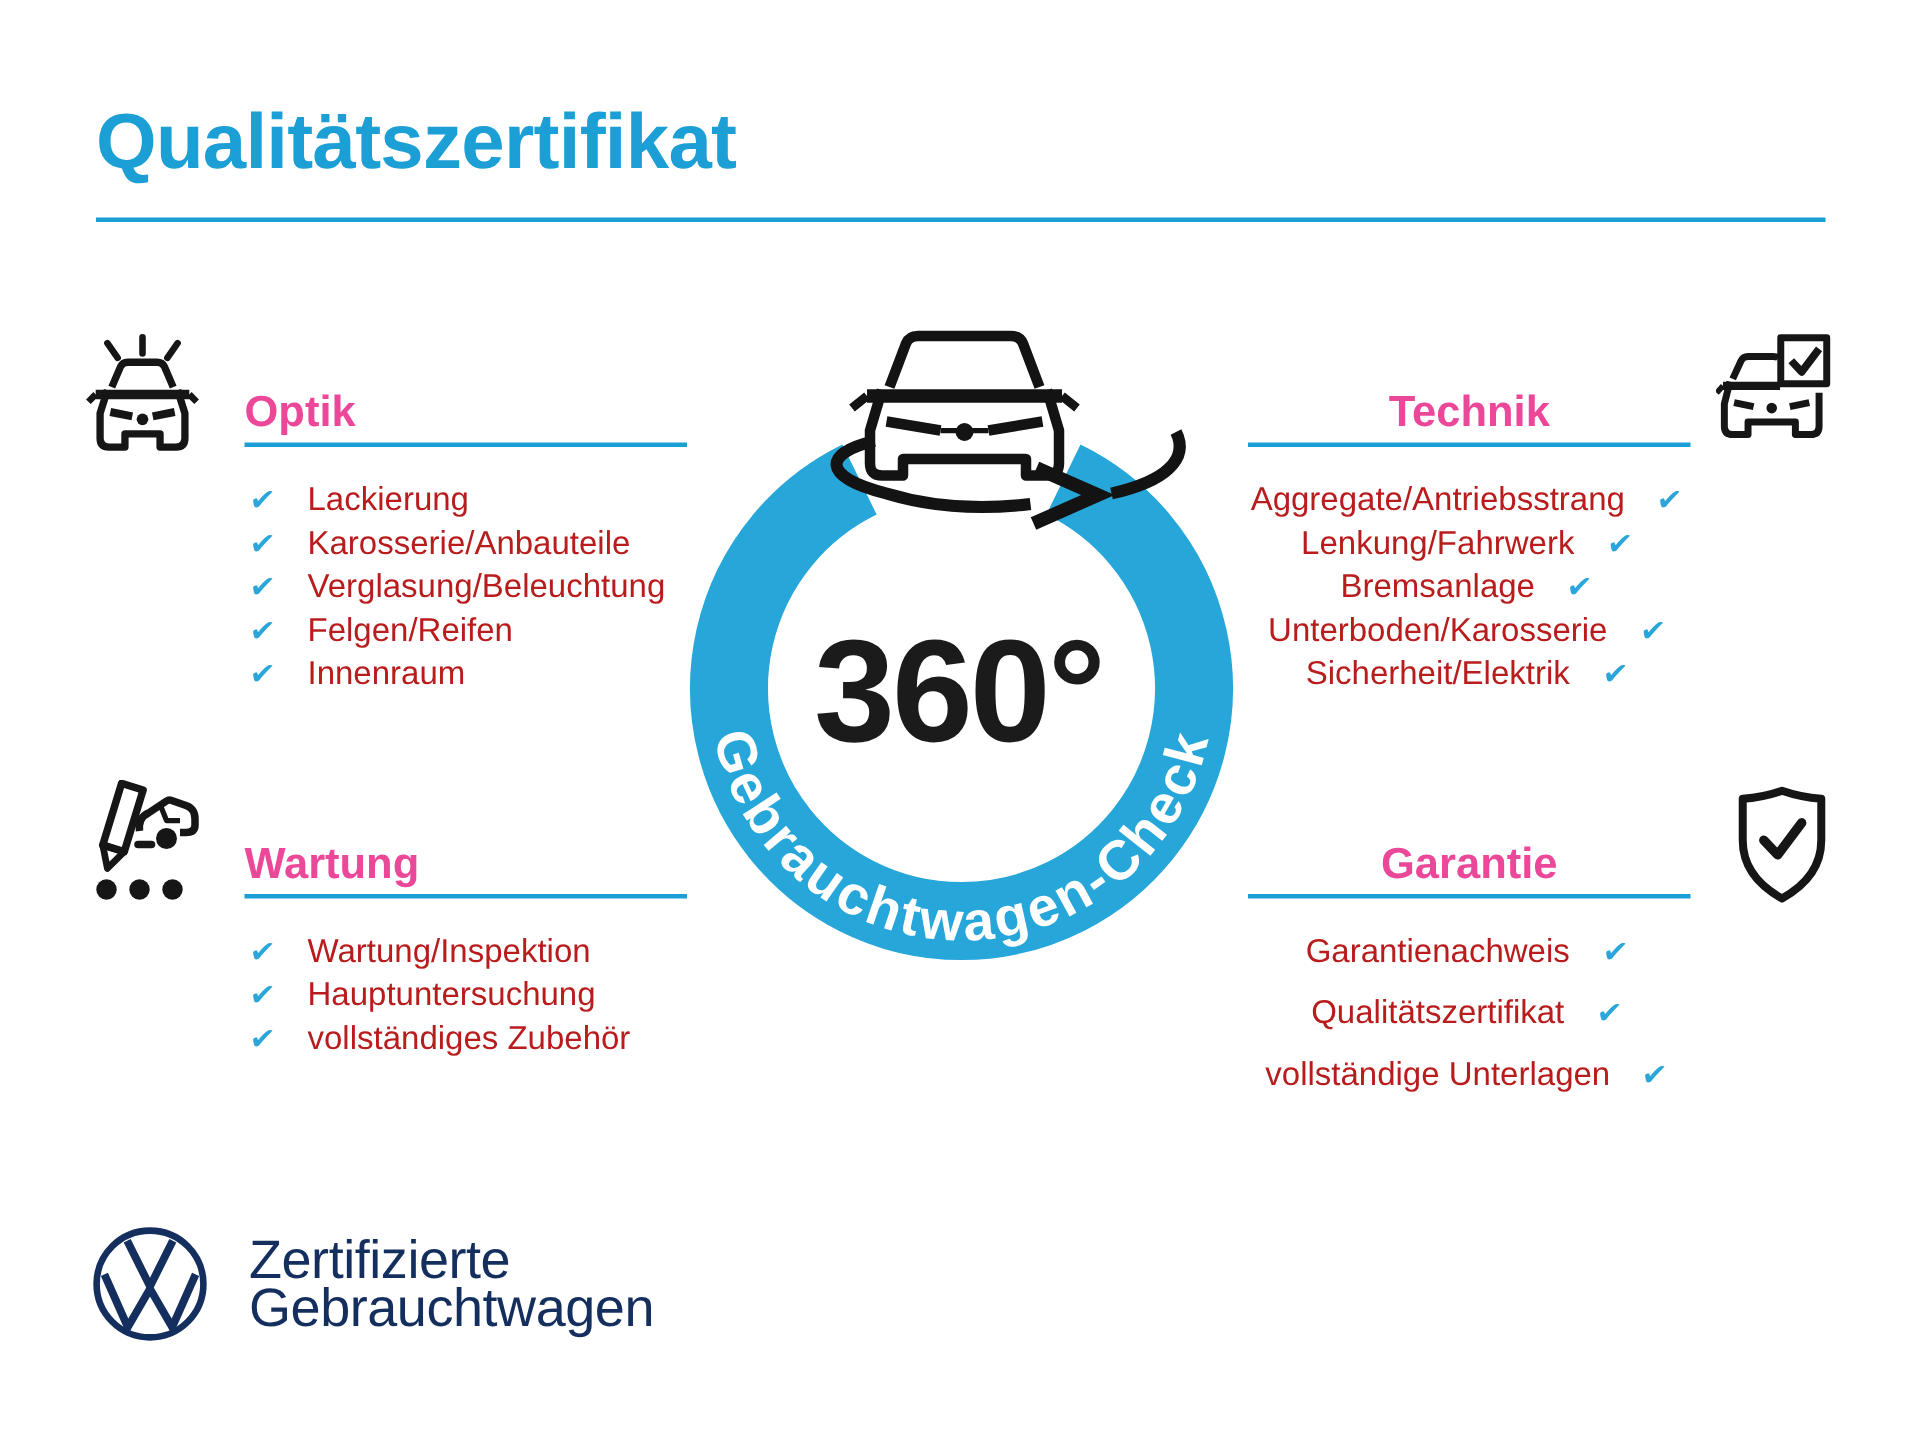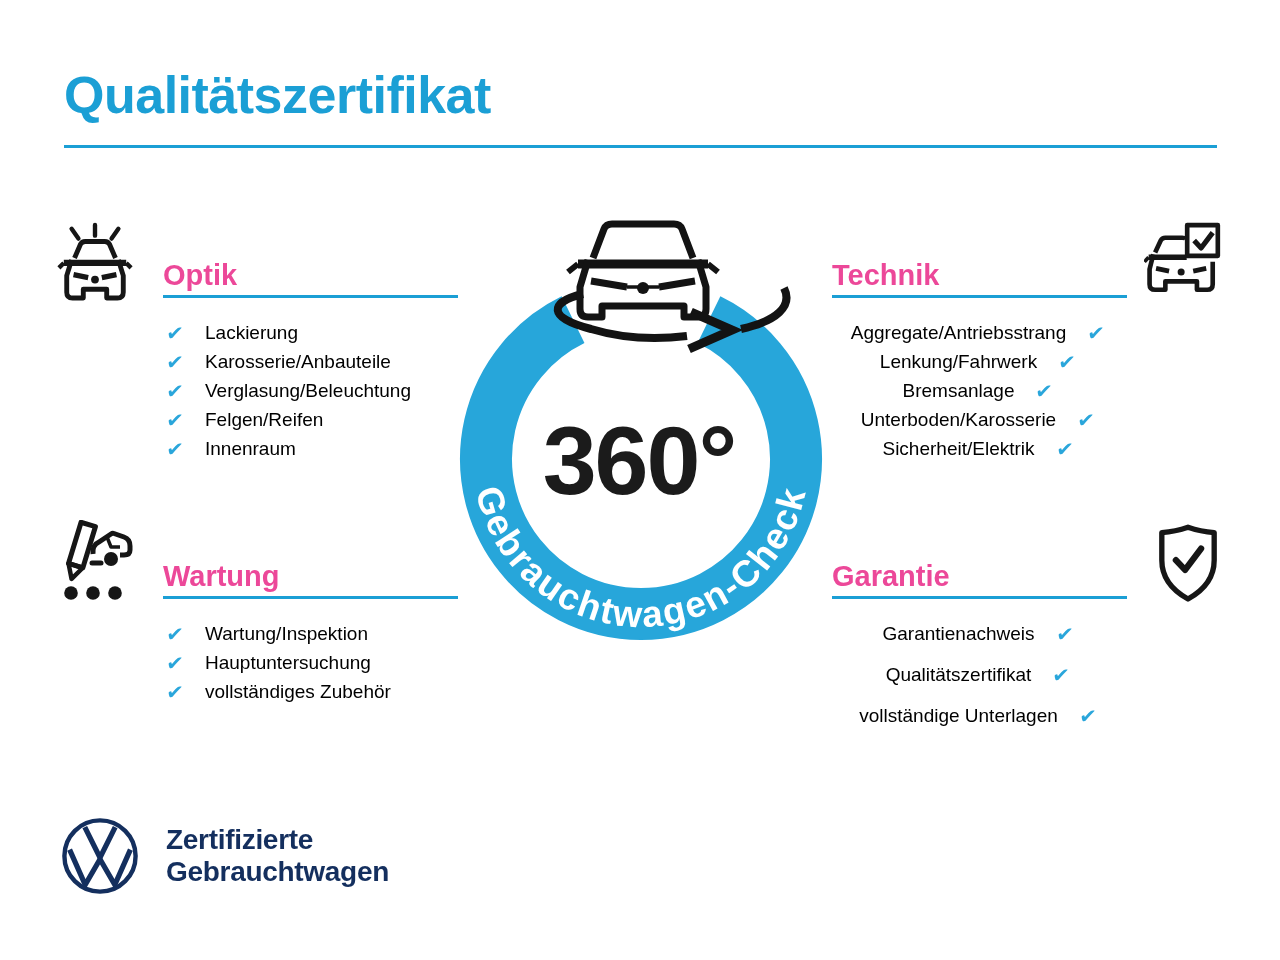--- a/index.html
+++ b/index.html
@@ -10,44 +10,44 @@
   .abs{position:absolute;}
   
   .page-title{
     left:64px;top:66px;font-size:52px;line-height:58px;font-weight:bold;
     color:#1b9fd5;letter-spacing:-0.5px;
   }
   .title-rule{left:64px;top:145px;width:1153px;height:3px;background:#1b9fd5;}
   
   .sec-title{font-size:29px;line-height:34px;font-weight:bold;color:#ec4899;width:295px;}
   .sec-title.left{left:163px;text-align:left;}
-  .sec-title.right{left:832px;text-align:left;}
+  .sec-title.right{left:832px;text-align:center;}
   .sec-rule{width:295px;height:3px;background:#1b9fd5;}
   
   .items{width:295px;display:flex;flex-direction:column;}
   .row{height:29px;display:flex;align-items:center;gap:18px;}
   .row.right{justify-content:center;}
-  .lbl{font-size:19px;color:#000000;white-space:nowrap;}
+  .lbl{font-size:22px;color:#b91c1c;white-space:nowrap;}
   .chk{
     font-family:"DejaVu Sans",sans-serif;font-size:20px;line-height:20px;
     font-weight:bold;color:#2aa6db;width:24px;text-align:center;
     transform:skewX(-6deg);
   }
   
   .ring-text{
     font-family:"Liberation Sans",sans-serif;font-size:37px;font-weight:bold;
     fill:#ffffff;letter-spacing:2px;
   }
   .deg-text{
     font-family:"Liberation Sans",sans-serif;font-size:97px;font-weight:bold;
     fill:#1b1b1b;letter-spacing:-2px;
   }
   
   .footer-text{
-    left:166px;top:824px;font-size:28px;line-height:32px;font-weight:bold;
+    left:166px;top:824px;font-size:36px;line-height:32px;font-weight:normal;
     color:#142f5e;letter-spacing:-0.3px;
   }
   svg{display:block;}
 </style>
 </head>
 <body>
 
 <div class="canvas">
 
   <div class="abs page-title">Qualitätszertifikat</div>

